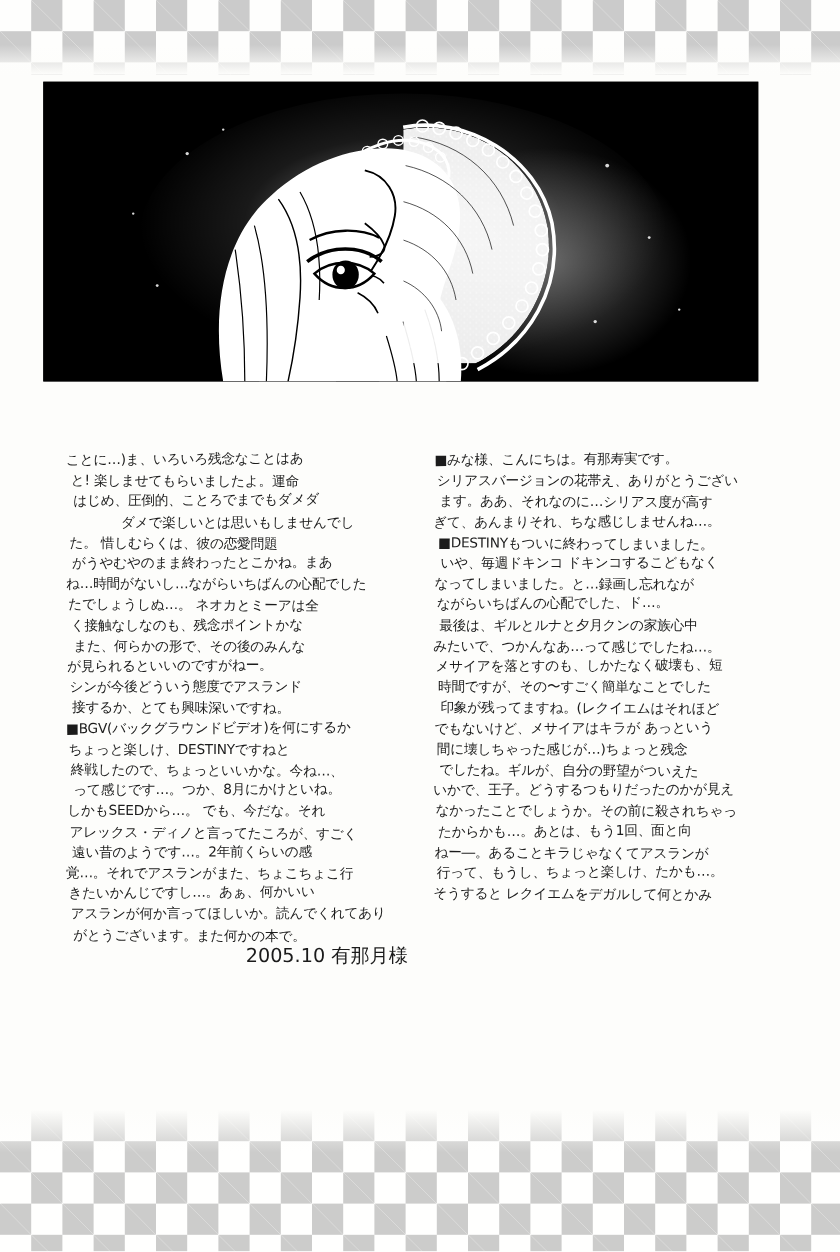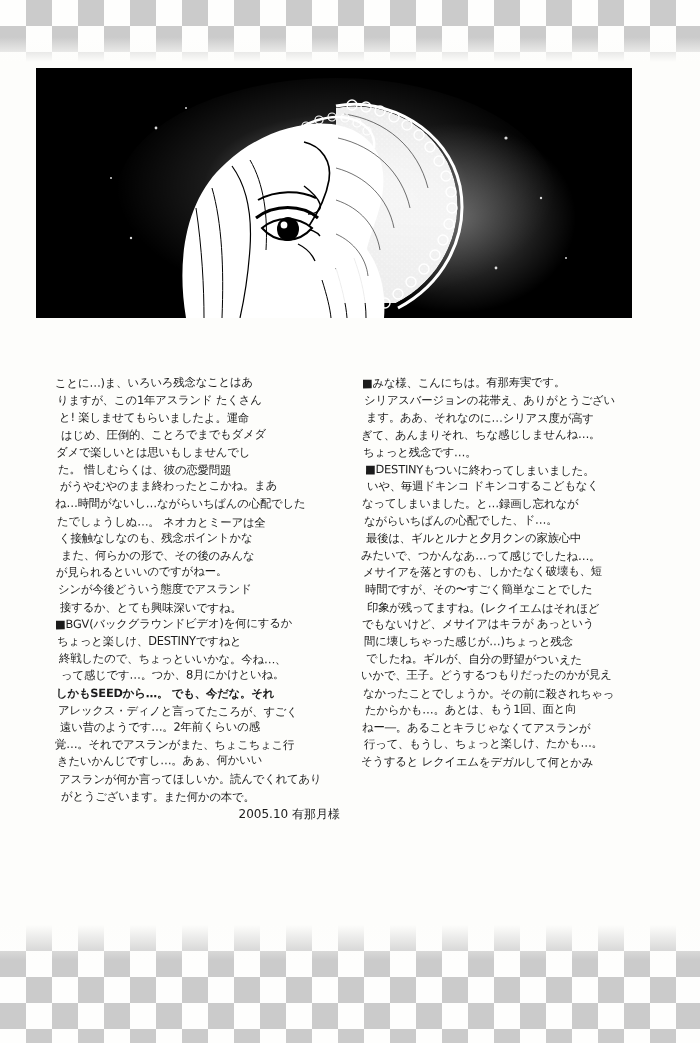--- a/index.html
+++ b/index.html
@@ -82,21 +82,21 @@
     font-family: "DejaVu Sans", sans-serif;
     font-size: 11.4px;
     line-height: 17.2px;
     color: #1b1b1b;
     white-space: nowrap;
     letter-spacing: -0.2px;
     transform-origin: left center;
   }
   .sig {
     text-align: right;
-    font-size: 12px;
+    font-size: 16px;
     line-height: 14px;
     font-family: "DejaVu Sans", sans-serif;
     color: #1b1b1b;
     margin-top: 2px;
   }
 </style>
 </head>
 <body>
 
 <div class="page">
@@ -210,54 +210,52 @@
         <circle cx="530" cy="190" r="1"></circle>
           <circle cx="75" cy="110" r="1"></circle>
       </g>
     </svg>
   </div>
 
   <div class="text-area">
 
     <div class="col">
       <div class="hw-line" style="transform: rotate(-0.42deg); margin-left: -3px;">ことに…)ま、いろいろ残念なことはあ</div>
-      <div class="hw-line" style="transform: rotate(-0.08deg); margin-left: -1px;">りますが、この1年アスランド たくさん</div>
       <div class="hw-line" style="transform: rotate(0.25deg); margin-left: 1px;">と! 楽しませてもらいましたよ。運命</div>
       <div class="hw-line" style="transform: rotate(-0.33deg); margin-left: 3px;">はじめ、圧倒的、ことろでまでもダメダ</div>
-      <div class="hw-line" style="transform: rotate(0deg); margin-left: -2px;">ダメで楽しいとは思いもしませんでし</div>
+      <div class="hw-line" style="transform: rotate(0deg); margin-left: -2px; text-align: center;">ダメで楽しいとは思いもしませんでし</div>
       <div class="hw-line" style="transform: rotate(0.33deg); margin-left: 0px;">た。 惜しむらくは、彼の恋愛問題</div>
       <div class="hw-line" style="transform: rotate(-0.25deg); margin-left: 2px;">がうやむやのまま終わったとこかね。まあ</div>
       <div class="hw-line" style="transform: rotate(0.08deg); margin-left: -3px;">ね…時間がないし…ながらいちばんの心配でした</div>
       <div class="hw-line" style="transform: rotate(0.42deg); margin-left: -1px;">たでしょうしぬ…。 ネオカとミーアは全</div>
       <div class="hw-line" style="transform: rotate(-0.17deg); margin-left: 1px;">く接触なしなのも、残念ポイントかな</div>
       <div class="hw-line" style="transform: rotate(0.17deg); margin-left: 3px;">また、何らかの形で、その後のみんな</div>
       <div class="hw-line" style="transform: rotate(-0.42deg); margin-left: -2px;">が見られるといいのですがねー。</div>
       <div class="hw-line" style="transform: rotate(-0.08deg); margin-left: 0px;">シンが今後どういう態度でアスランド</div>
       <div class="hw-line" style="transform: rotate(0.25deg); margin-left: 2px;">接するか、とても興味深いですね。</div>
       <div class="hw-line" style="transform: rotate(-0.33deg); margin-left: -3px;">■BGV(バックグラウンドビデオ)を何にするか</div>
       <div class="hw-line" style="transform: rotate(0deg); margin-left: -1px;">ちょっと楽しけ、DESTINYですねと</div>
       <div class="hw-line" style="transform: rotate(0.33deg); margin-left: 1px;">終戦したので、ちょっといいかな。今ね…、</div>
       <div class="hw-line" style="transform: rotate(-0.25deg); margin-left: 3px;">って感じです…。つか、8月にかけといね。</div>
-      <div class="hw-line" style="transform: rotate(0.08deg); margin-left: -2px; font-weight: bold;">しかもSEEDから…。 でも、今だな。それ</div>
+      <div class="hw-line" style="transform: rotate(0.08deg); margin-left: -2px;">しかもSEEDから…。 でも、今だな。それ</div>
       <div class="hw-line" style="transform: rotate(0.42deg); margin-left: 0px;">アレックス・ディノと言ってたころが、すごく</div>
       <div class="hw-line" style="transform: rotate(-0.17deg); margin-left: 2px;">遠い昔のようです…。2年前くらいの感</div>
       <div class="hw-line" style="transform: rotate(0.17deg); margin-left: -3px;">覚…。それでアスランがまた、ちょこちょこ行</div>
       <div class="hw-line" style="transform: rotate(-0.42deg); margin-left: -1px;">きたいかんじですし…。あぁ、何かいい</div>
       <div class="hw-line" style="transform: rotate(-0.08deg); margin-left: 1px;">アスランが何か言ってほしいか。読んでくれてあり</div>
       <div class="hw-line" style="transform: rotate(0.25deg); margin-left: 3px;">がとうございます。また何かの本で。</div>
       <div class="sig">2005.10
 有那月様</div>
     </div>
 
     <div class="col">
       <div class="hw-line" style="transform: rotate(-0.33deg); margin-left: -2px;">■みな様、こんにちは。有那寿実です。</div>
       <div class="hw-line" style="transform: rotate(0deg); margin-left: 0px;">シリアスバージョンの花帯え、ありがとうござい</div>
       <div class="hw-line" style="transform: rotate(0.33deg); margin-left: 2px;">ます。ああ、それなのに…シリアス度が高す</div>
       <div class="hw-line" style="transform: rotate(-0.25deg); margin-left: -3px;">ぎて、あんまりそれ、ちな感じしませんね…。</div>
-      <div class="hw-line" style="transform: rotate(0.08deg); margin-left: -1px;">ちょっと残念です…。</div>
       <div class="hw-line" style="transform: rotate(0.42deg); margin-left: 1px;">■DESTINYもついに終わってしまいました。</div>
       <div class="hw-line" style="transform: rotate(-0.17deg); margin-left: 3px;">いや、毎週ドキンコ ドキンコするこどもなく</div>
       <div class="hw-line" style="transform: rotate(0.17deg); margin-left: -2px;">なってしまいました。と…録画し忘れなが</div>
       <div class="hw-line" style="transform: rotate(-0.42deg); margin-left: 0px;">ながらいちばんの心配でした、ド…。</div>
       <div class="hw-line" style="transform: rotate(-0.08deg); margin-left: 2px;">最後は、ギルとルナと夕月クンの家族心中</div>
       <div class="hw-line" style="transform: rotate(0.25deg); margin-left: -3px;">みたいで、つかんなあ…って感じでしたね…。</div>
       <div class="hw-line" style="transform: rotate(-0.33deg); margin-left: -1px;">メサイアを落とすのも、しかたなく破壊も、短</div>
       <div class="hw-line" style="transform: rotate(0deg); margin-left: 1px;">時間ですが、その〜すごく簡単なことでした</div>
       <div class="hw-line" style="transform: rotate(0.33deg); margin-left: 3px;">印象が残ってますね。(レクイエムはそれほど</div>
       <div class="hw-line" style="transform: rotate(-0.25deg); margin-left: -2px;">でもないけど、メサイアはキラが あっという</div>

